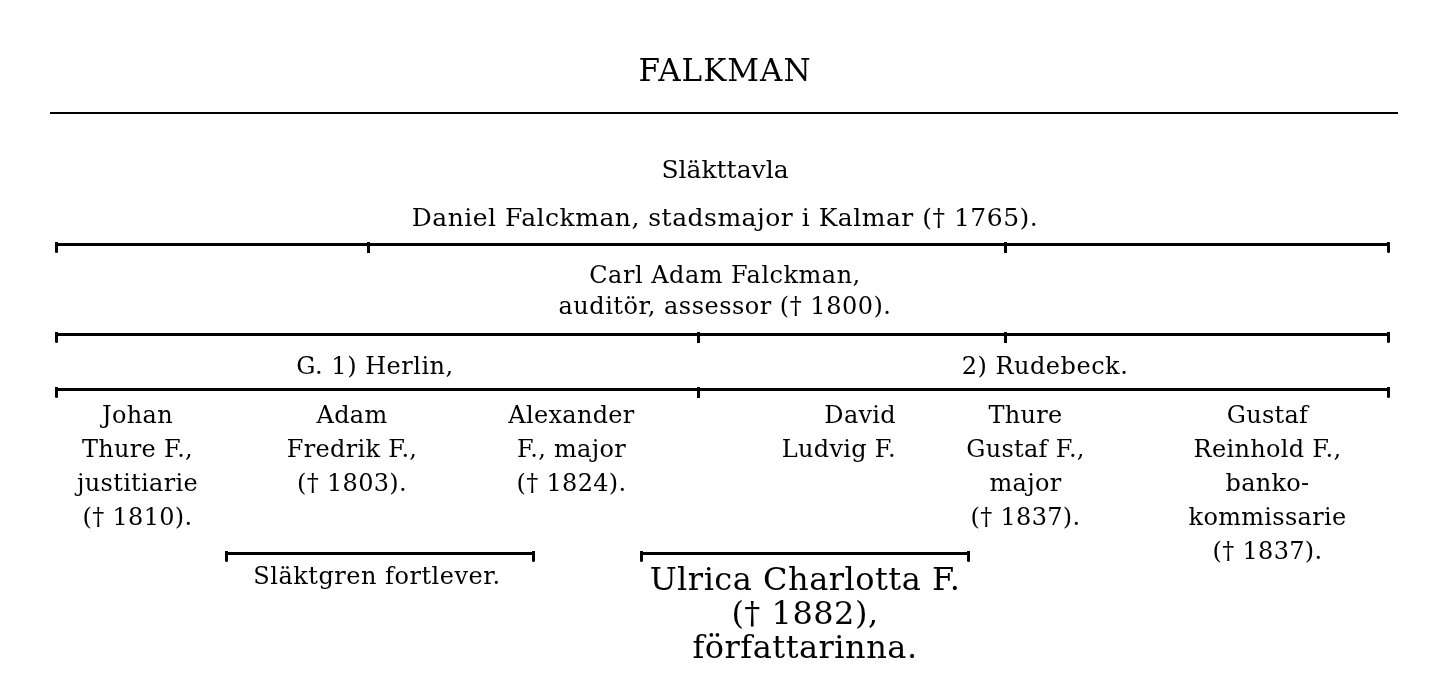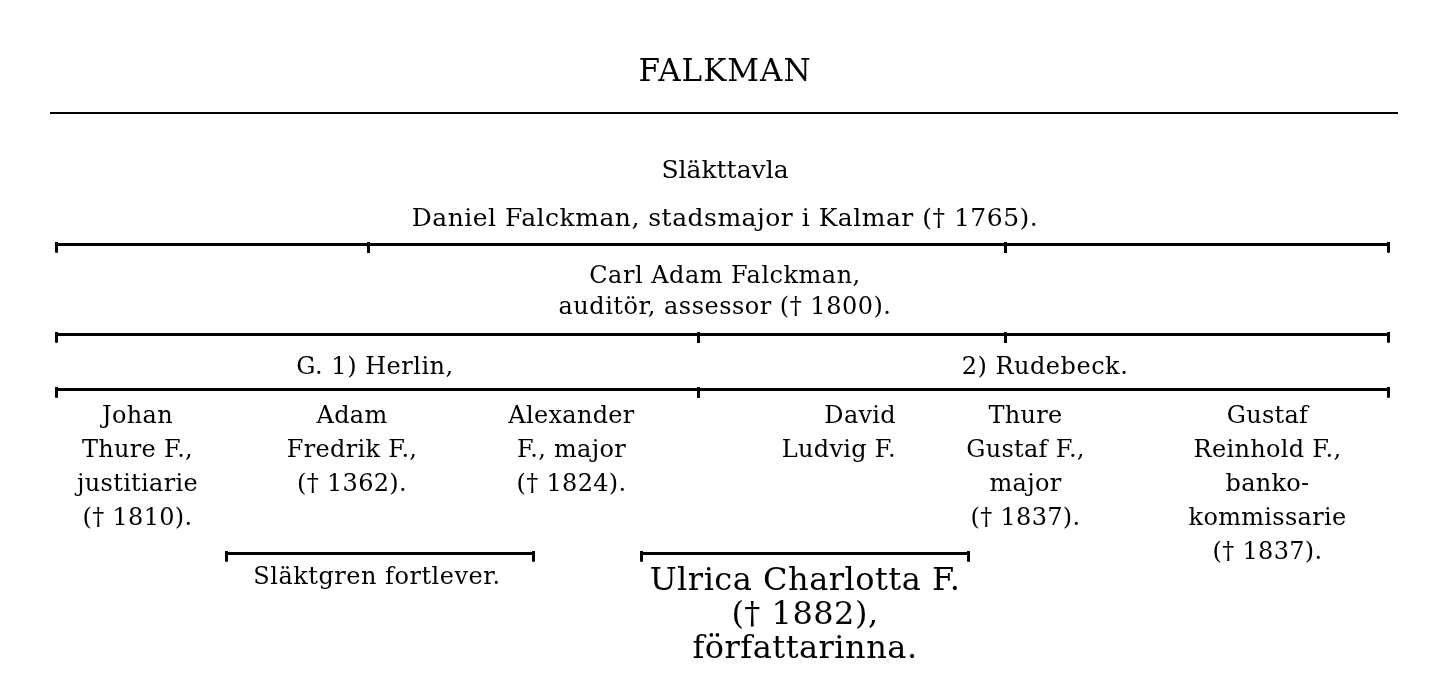--- a/index.html
+++ b/index.html
@@ -197,21 +197,21 @@
   <div class="children">
     <div class="child c0">
       <div>Johan</div>
       <div>Thure F.,</div>
       <div>justitiarie</div>
       <div>(† 1810).</div>
     </div>
     <div class="child c1">
       <div>Adam</div>
       <div>Fredrik F.,</div>
-      <div>(† 1362).</div>
+      <div>(† 1803).</div>
     </div>
     <div class="child c2">
       <div>Alexander</div>
       <div>F., major</div>
       <div>(† 1824).</div>
     </div>
     <div class="child c4">
       <div>David</div>
       <div>Ludvig F.</div>
     </div>

